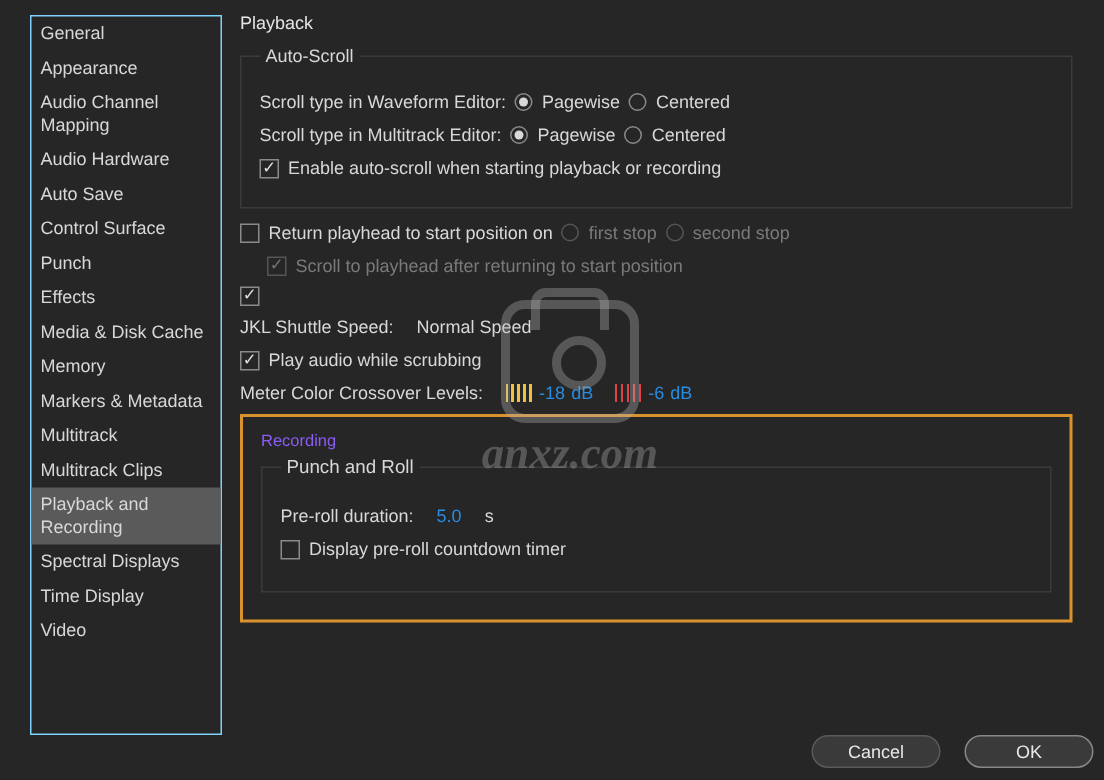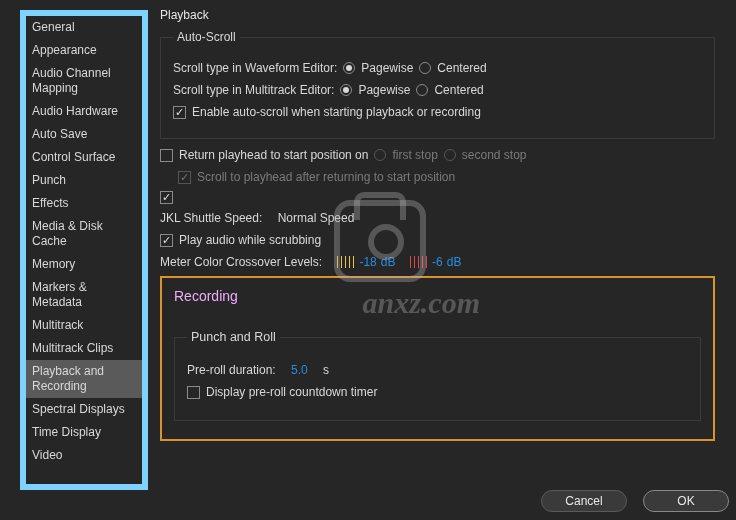--- a/index.html
+++ b/index.html
@@ -19,21 +19,21 @@
     height: 520px;
     position: relative;
     box-sizing: border-box;
   }
   .sidebar {
     position: absolute;
     left: 20px;
     top: 10px;
     width: 128px;
     height: 480px;
-    border: 6px solid #7dd3fc;
+    border: 1px solid #7dd3fc;
     box-sizing: border-box;
   }
   .sidebar-item {
     padding: 4px 6px;
     line-height: 15px;
     color: #d8d8d8;
     cursor: default;
   }
   .sidebar-item.selected {
     background: #5a5a5a;
@@ -141,23 +141,23 @@
       #d44 0, #d44 1.5px, transparent 1.5px, transparent 4px
     );
   }
   .recording-frame {
     border: 2px solid #d9932e;
     padding: 10px 12px 18px 12px;
     box-sizing: border-box;
     margin-top: 4px;
   }
   .recording-frame .rec-title {
-    color: #f0abfc;
-    font-size: 14px;
-    margin-bottom: 26px;
+    color: #8b5cf6;
+    font-size: 11px;
+    margin-bottom: 4px;
   }
   fieldset.inner {
     border: 1px solid #3b3b3b;
     margin: 0;
     padding: 12px 12px 14px 12px;
     box-sizing: border-box;
   }
   fieldset.inner legend {
     color: #d8d8d8;
     padding: 0 4px;
@@ -188,21 +188,21 @@
     border-color: #888;
   }
   
   .watermark {
     position: absolute;
     left: 280px;
     top: 200px;
     width: 200px;
     color: rgba(180,180,180,0.35);
     font-size: 48px;
-    text-align: right;
+    text-align: center;
     pointer-events: none;
     user-select: none;
     font-family: Georgia, serif;
     letter-spacing: 2px;
     z-index: 50;
   }
   .watermark .box {
     width: 80px;
     height: 70px;
     border: 6px solid rgba(180,180,180,0.35);

